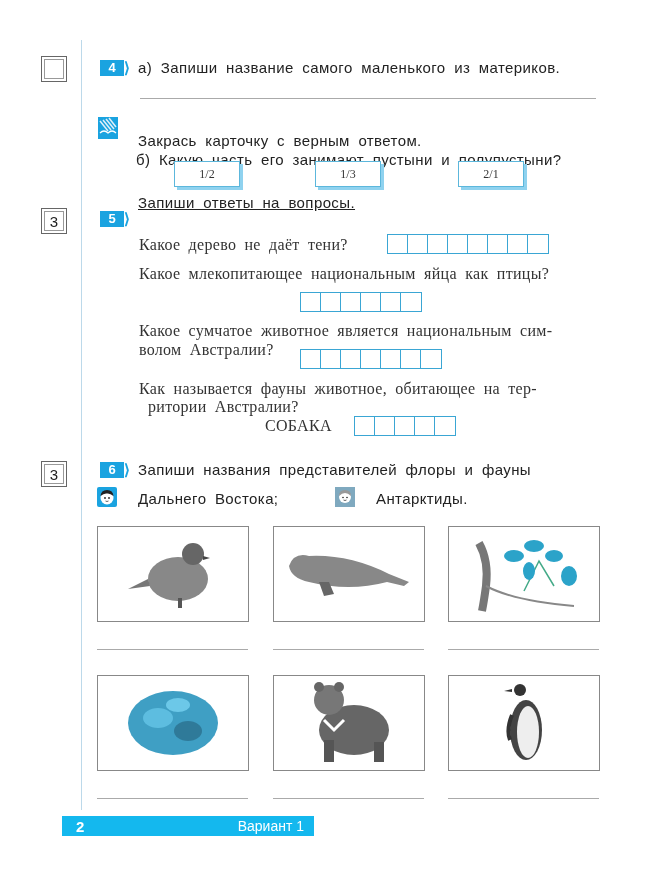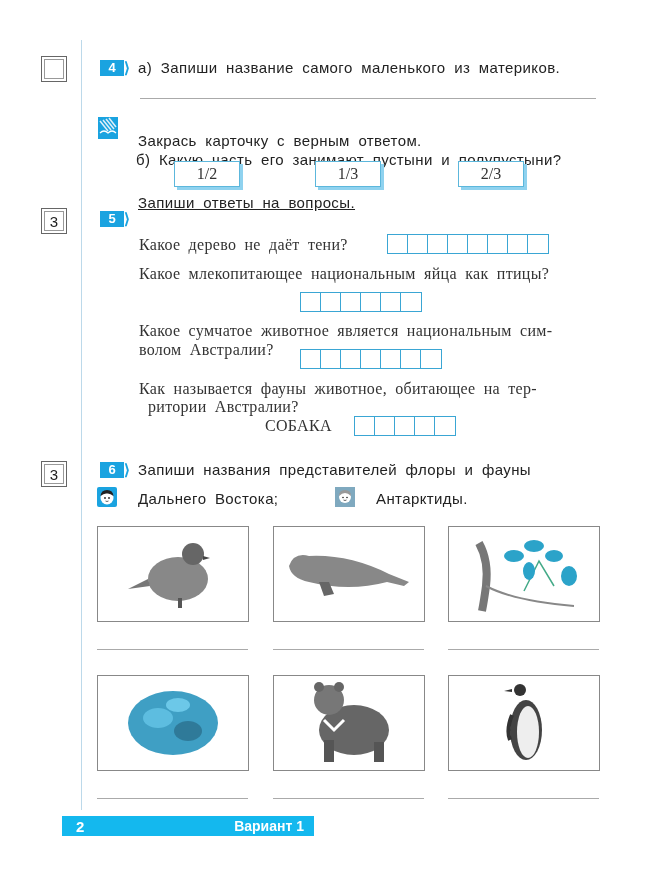--- a/index.html
+++ b/index.html
@@ -5,21 +5,21 @@
   html, body { margin: 0; padding: 0; background: #ffffff; }
   body { width: 650px; height: 877px; position: relative; overflow: hidden; font-family: "Liberation Sans", sans-serif; color: #222; }
   .abs { position: absolute; }
   .vline { position: absolute; left: 81px; top: 40px; width: 1px; height: 770px; background: #bcd9ea; }
   .score-box { position: absolute; width: 24px; height: 24px; border: 1px solid #666; box-shadow: inset 0 0 0 2px #fff, inset 0 0 0 3px #999; font-family: "Liberation Sans", sans-serif; font-size: 15px; text-align: center; line-height: 25px; color: #222; }
   .badge { position: absolute; height: 16px; width: 24px; background: #1aa3e0; color: #fff; font-weight: bold; font-size: 13px; line-height: 16px; text-align: center; }
   .badge-chev { position: absolute; color: #1aa3e0; font-size: 15px; line-height: 16px; font-weight: bold; }
   .sans { font-family: "Liberation Sans", sans-serif; font-size: 15px; letter-spacing: 0.4px; word-spacing: 4px; }
   .serif { font-family: "Liberation Serif", serif; font-size: 16px; letter-spacing: 0.3px; word-spacing: 4px; color: #333; }
   .answer-line { position: absolute; height: 1px; background: #aaa; }
-  .card { position: absolute; width: 64px; height: 24px; border: 1px solid #5cb7dc; background: #fff; box-shadow: 3px 3px 0 #8fd2ef; font-family: "Liberation Serif", serif; font-size: 16px; text-align: center; line-height: 24px; color: #333; }
+  .card { position: absolute; width: 64px; height: 24px; border: 1px solid #5cb7dc; background: #fff; box-shadow: 3px 3px 0 #8fd2ef; font-family: "Liberation Serif", serif; font-size: 12px; text-align: center; line-height: 24px; color: #333; }
   .cells { position: absolute; display: flex; border: 1.5px solid #3aa6d4; height: 18px; }
   .cell { width: 20px; height: 18px; border-right: 1.5px solid #3aa6d4; box-sizing: border-box; }
   .cell:last-child { border-right: none; }
   .pic { position: absolute; width: 150px; height: 94px; border: 1.5px solid #888; background: #fff; display: flex; align-items: center; justify-content: center; }
   .footer { position: absolute; left: 62px; top: 816px; width: 252px; height: 20px; background: #14b8ee; color: #fff; font-weight: bold; font-size: 14px; }
   .icon-box { position: absolute; width: 20px; height: 20px; background: #1aa3e0; border-radius: 2px; }
 </style>
 </head>
 <body>
 
@@ -35,21 +35,21 @@
   <svg width="20" height="22" viewBox="0 0 20 22">
     <path d="M2 4 L10 14 M5 3 L13 13 M8 2 L16 12 M11 1 L18 10" stroke="#dfeff8" stroke-width="1.5"></path>
     <path d="M2 16 Q6 12 10 16 Q14 12 18 16" stroke="#fff" stroke-width="1.2" fill="none"></path>
   </svg>
 </div>
 <div class="abs sans" style="left:136px; top:115px;margin-top:36px;">б) Какую часть его занимают пустыни и полупустыни?</div>
 <div class="abs sans" style="left:138px; top:132px;">Закрась карточку с верным ответом.</div>
 
 <div class="card" style="left:174px; top:161px;">1/2</div>
 <div class="card" style="left:315px; top:161px;">1/3</div>
-<div class="card" style="left:458px; top:161px;">2/3</div>
+<div class="card" style="left:458px; top:161px;">2/1</div>
 
 <div class="score-box" style="left:41px; top:208px;">3</div>
 <div class="badge" style="left:100px; top:211px;">5</div>
 <div class="badge-chev" style="left:124px; top:211px;">⟩</div>
 <div class="abs sans" style="left:138px; top:194px;text-decoration:underline;">Запиши ответы на вопросы.</div>
 
 <div class="abs serif" style="left:139px; top:236px;">Какое дерево не даёт тени?</div>
 <div class="cells" style="left:387px; top:234px;">
   <div class="cell"></div>
     <div class="cell"></div>
@@ -180,14 +180,14 @@
     <path d="M18 9 L10 11 L18 12Z" fill="#333"></path>
     <path d="M18 35 Q12 50 16 60" stroke="#333" stroke-width="4" fill="none"></path>
   </svg>
 </div>
 <div class="answer-line" style="left:97px; top:798px; width:151px;"></div>
 <div class="answer-line" style="left:273px; top:798px; width:151px;"></div>
 <div class="answer-line" style="left:448px; top:798px; width:151px;"></div>
 
 <div class="footer">
   <span class="abs" style="left:14px; top:2px; font-size:15px;">2</span>
-  <span class="abs" style="right:10px; top:2px; font-weight:bold;">Вариант 1</span>
+  <span class="abs" style="right:10px; top:2px; font-weight:normal;">Вариант 1</span>
 </div>
 
 </body></html>

